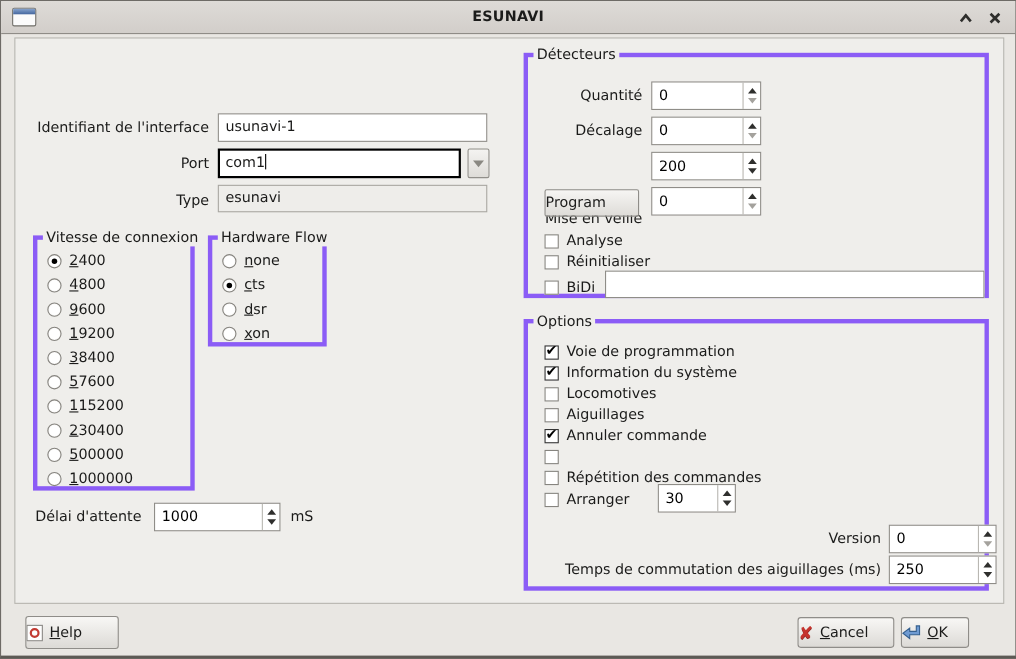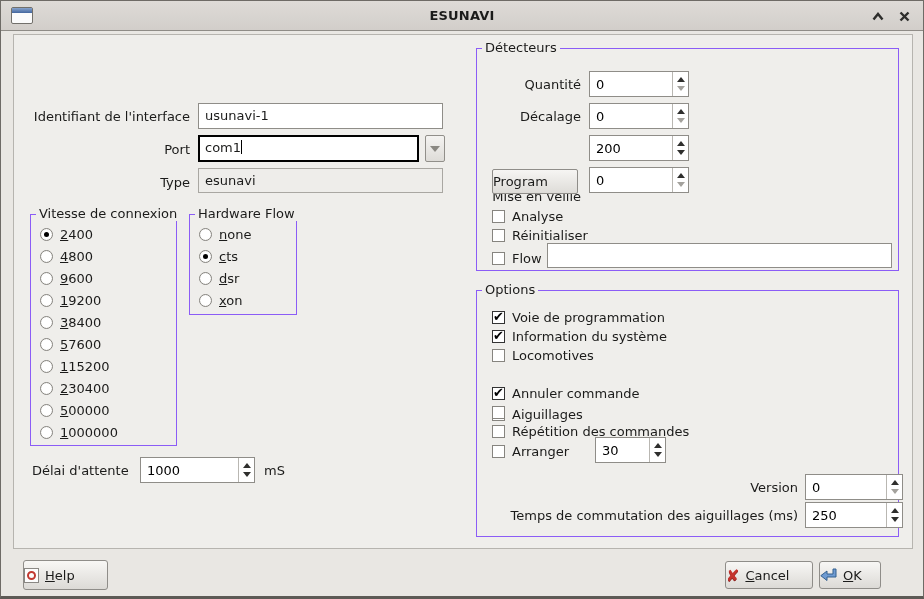--- a/index.html
+++ b/index.html
@@ -72,21 +72,21 @@
   }
   .spin input { flex:1; min-width:0; border:none; outline:none; font:inherit; padding:3px 6px; background:transparent; }
   .spin-btns {
     width:16px; border-left:1px solid #b9b7b2;
     display:flex; flex-direction:column; align-items:center; justify-content:center; gap:4px;
   }
   .arr-up { width:0; height:0; border-left:4px solid transparent; border-right:4px solid transparent; border-bottom:5px solid #2f2f2d; }
   .arr-dn { width:0; height:0; border-left:4px solid transparent; border-right:4px solid transparent; border-top:5px solid #2f2f2d; }
   .dim.arr-dn { border-top-color:#a4a29d; }
   
-  .frame { position:absolute; border:1px solid #8b5cf6; }
+  .frame { position:absolute; border:4px solid #8b5cf6; }
   .legend {
     position:absolute; top:-9px; left:5px; background:#efeeeb; padding:0 3px; white-space:nowrap;
   }
   
   .choice-row { display:flex; align-items:center; gap:7px; height:22px; padding-left:9px; }
   .radio {
     width:13px; height:13px; border-radius:50%;
     background:radial-gradient(#ffffff 55%, #e8e6e2);
     border:1px solid #86847f; position:relative; flex:none;
   }
@@ -276,21 +276,21 @@
       <div class="cb-row" style="left:15px;top:159px;">
           <span class="cb"></span>
           <span>Analyse</span>
         </div>
       <div class="cb-row" style="left:15px;top:178px;">
           <span class="cb"></span>
           <span>Réinitialiser</span>
         </div>
       <div class="cb-row" style="left:15px;top:201px;">
           <span class="cb"></span>
-          <span>Flow</span>
+          <span>BiDi</span>
         </div>
       <div class="entry" style="left:70px;top:194px;width:345px;height:25px;">
         <input class="raw" value="" style="">
       </div>
     </div>
 
     <div class="frame" style="left:462px;top:255px;width:423px;height:247px;">
       <span class="legend">Options</span>
 
       <div class="cb-row" style="left:15px;top:18px;">
@@ -298,21 +298,21 @@
           <span>Voie de programmation</span>
         </div>
       <div class="cb-row" style="left:15px;top:37px;">
           <span class="cb checked"></span>
           <span>Information du système</span>
         </div>
       <div class="cb-row" style="left:15px;top:56px;">
           <span class="cb"></span>
           <span>Locomotives</span>
         </div>
-      <div class="cb-row" style="left:15px;top:75px;margin-top:40px;">
+      <div class="cb-row" style="left:15px;top:75px;">
           <span class="cb"></span>
           <span>Aiguillages</span>
         </div>
       <div class="cb-row" style="left:15px;top:94px;">
           <span class="cb checked"></span>
           <span>Annuler commande</span>
         </div>
       <div class="cb-row" style="left:15px;top:113px;">
           <span class="cb"></span>
         </div>

